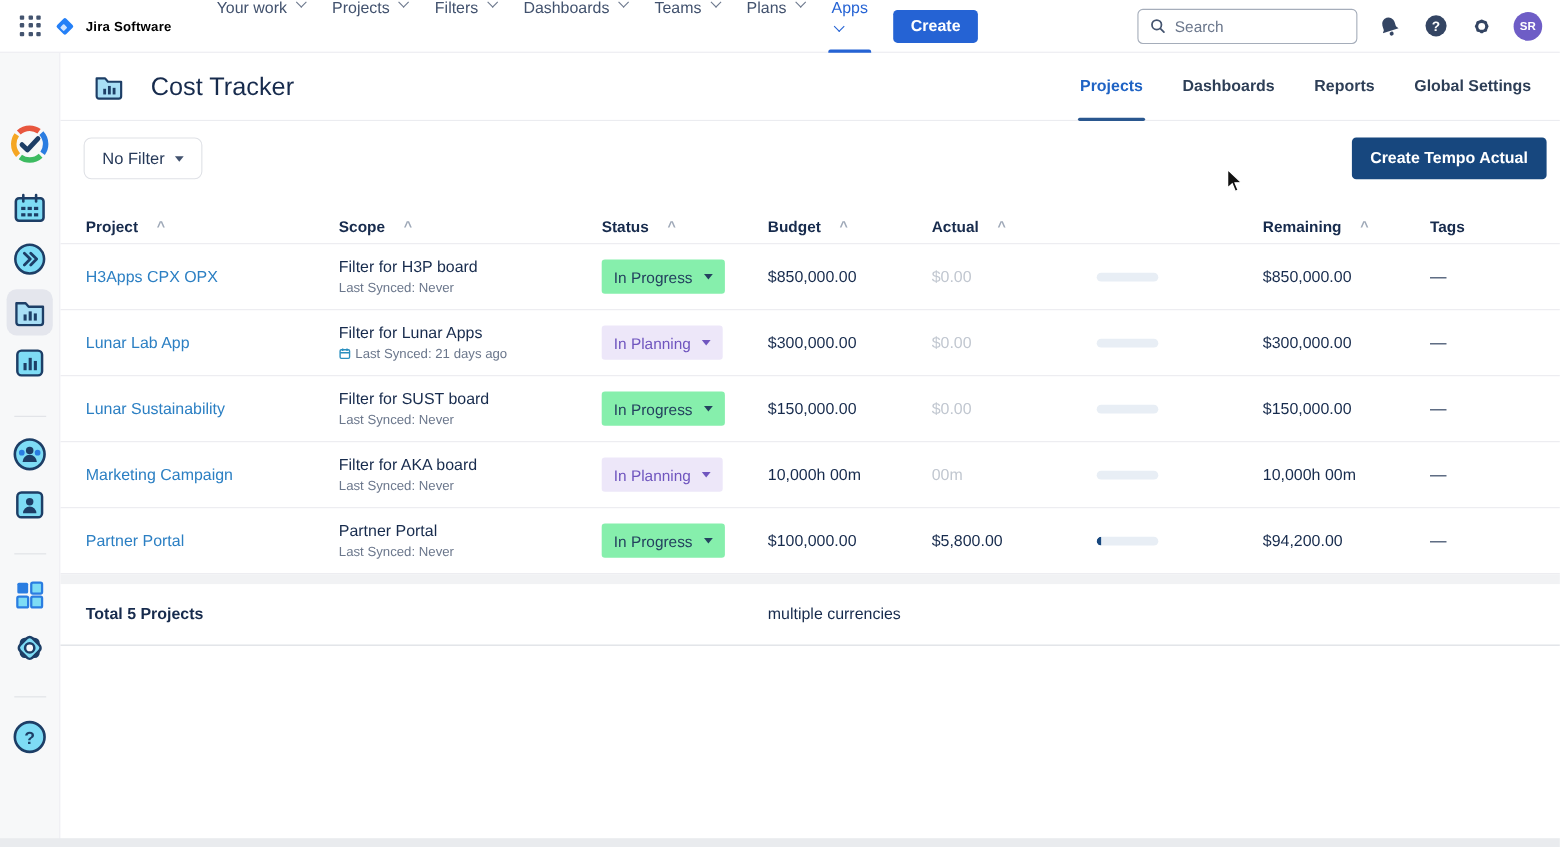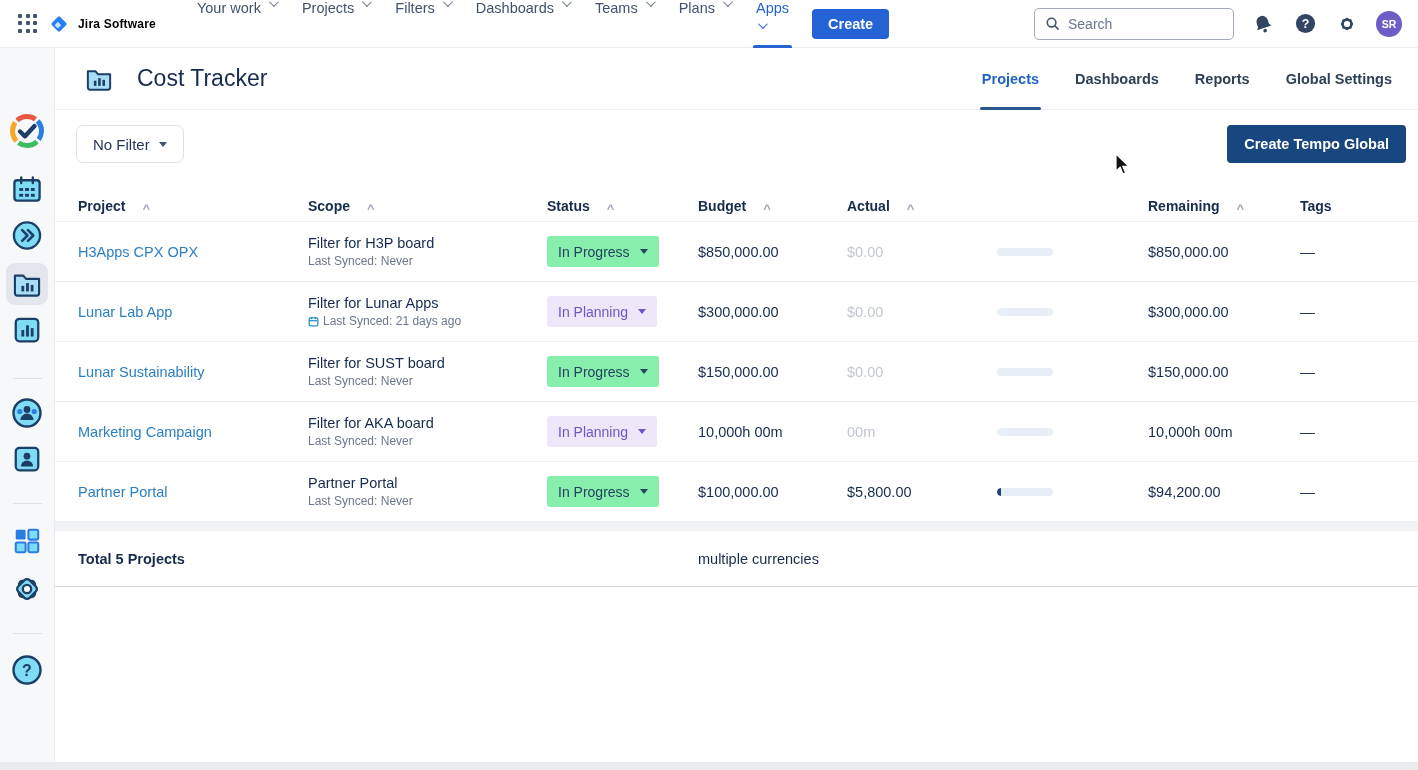--- a/index.html
+++ b/index.html
@@ -61,21 +61,21 @@
     border:1px solid #dfe1e6; border-radius:7px; padding:0 16px; font-size:15px; font-weight:500;
     color:#253858; display:flex; align-items:center; gap:9px; cursor:pointer;
     font-family:"Liberation Sans", sans-serif; }
   .tri { width:0; height:0; border-left:4.5px solid transparent; border-right:4.5px solid transparent;
     border-top:5.5px solid #42526E; }
   .create-project-btn { position:absolute; right:12px; top:15px; height:38px; background:#17477E;
     color:#fff; border:none; border-radius:4px; font-size:14.5px; font-weight:700; padding:0 17px;
     cursor:pointer; font-family:"Liberation Sans", sans-serif; }
   .trow { display:flex; align-items:center; width:100%; padding-left:23px; }
   .thead { height:42px; border-bottom:1px solid #ebecf0; }
-  .thead .cell { font-size:14px; font-weight:700; color:#172B4D; display:flex; align-items:flex-end; gap:17px;margin-top:10px; }
+  .thead .cell { font-size:14px; font-weight:700; color:#172B4D; display:flex; align-items:center; gap:17px;margin-top:10px; }
   .sort-caret { color:#9fa9b8; font-size:13px; font-weight:700; cursor:pointer; line-height:10px; }
   .cell { flex:none; }
   .c-project { width:230px; }
   .c-scope   { width:239px; }
   .c-status  { width:151px; }
   .c-budget  { width:149px; }
   .c-actual  { width:150px; }
   .c-progress{ width:151px; }
   .c-remaining{ width:152px; }
   .c-tags    { flex:1; }
@@ -302,21 +302,21 @@
           <span>Global Settings</span>
         </div>
     </div>
   </div>
 
   <div class="toolbar">
     <button class="filter-btn">
       <span>No Filter</span>
       <i class="tri"></i>
     </button>
-    <button class="create-project-btn">Create Tempo Global</button>
+    <button class="create-project-btn">Create Tempo Actual</button>
   </div>
 
   <div class="trow thead">
     <div class="cell c-project">
         <span>Project</span>
         <span class="sort-caret">^</span>
       </div>
     <div class="cell c-scope">
         <span>Scope</span>
         <span class="sort-caret">^</span>

